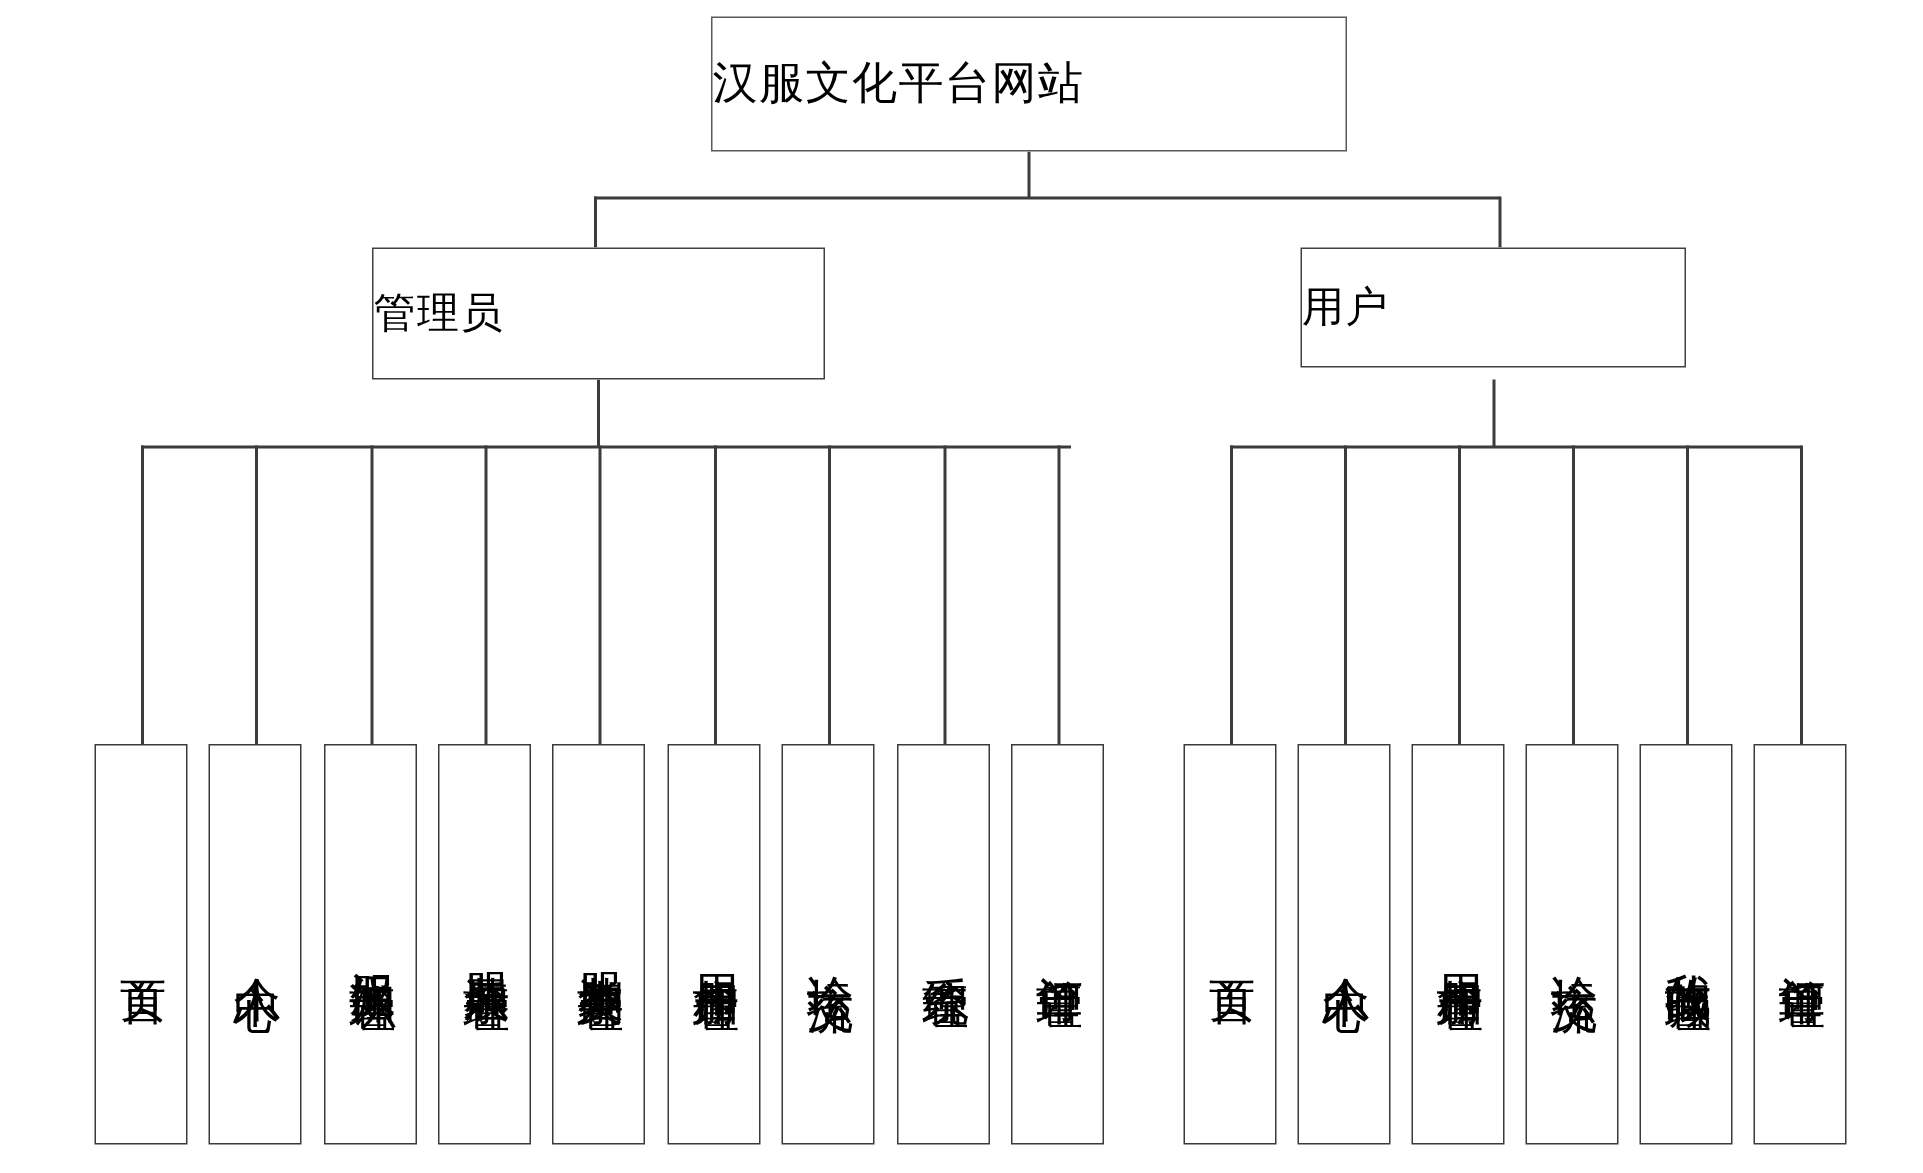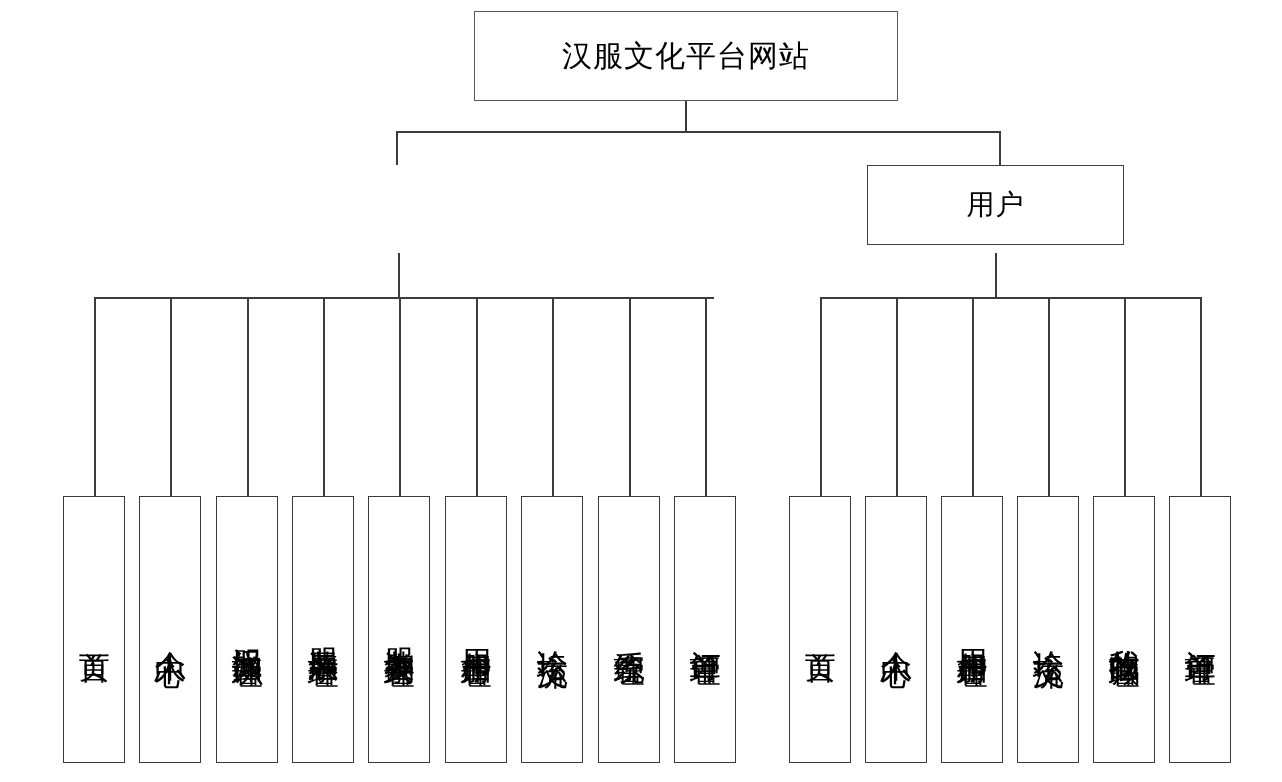--- a/index.html
+++ b/index.html
@@ -19,21 +19,21 @@
   }
 
   
   .node {
     position: absolute;
     box-sizing: border-box;
     background: #ffffff;
     border: 1.4px solid #404040;
     display: flex;
     align-items: center;
-    justify-content: center;
+    justify-content: flex-start;
   }
   .node.level-0 {
     border-color: #595959;
   }
   .node .label {
     color: #000000;
     text-align: center;
     line-height: 1.05;
     white-space: nowrap;
   }
@@ -131,20 +131,23 @@
   <div class="ln v" style="left:896px;  top:297px; height:199px;"></div>
   <div class="ln v" style="left:972px;  top:297px; height:199px;"></div>
   <div class="ln v" style="left:1048px; top:297px; height:199px;"></div>
   <div class="ln v" style="left:1124px; top:297px; height:199px;"></div>
   <div class="ln v" style="left:1200px; top:297px; height:199px;"></div>
 
   <div class="node level-0" id="node-root">
     <span class="label">汉服文化平台网站</span>
   </div>
 
+  <div class="node level-1" id="node-admin">
+    <span class="label">管理员</span>
+  </div>
 
   <div class="node level-1" id="node-user">
     <span class="label">用户</span>
   </div>
 
   <div class="leaf" style="left:63px;">
     <span class="vlabel">首页</span>
   </div>
   <div class="leaf" style="left:139px;">
     <span class="vlabel">个人中心</span>

